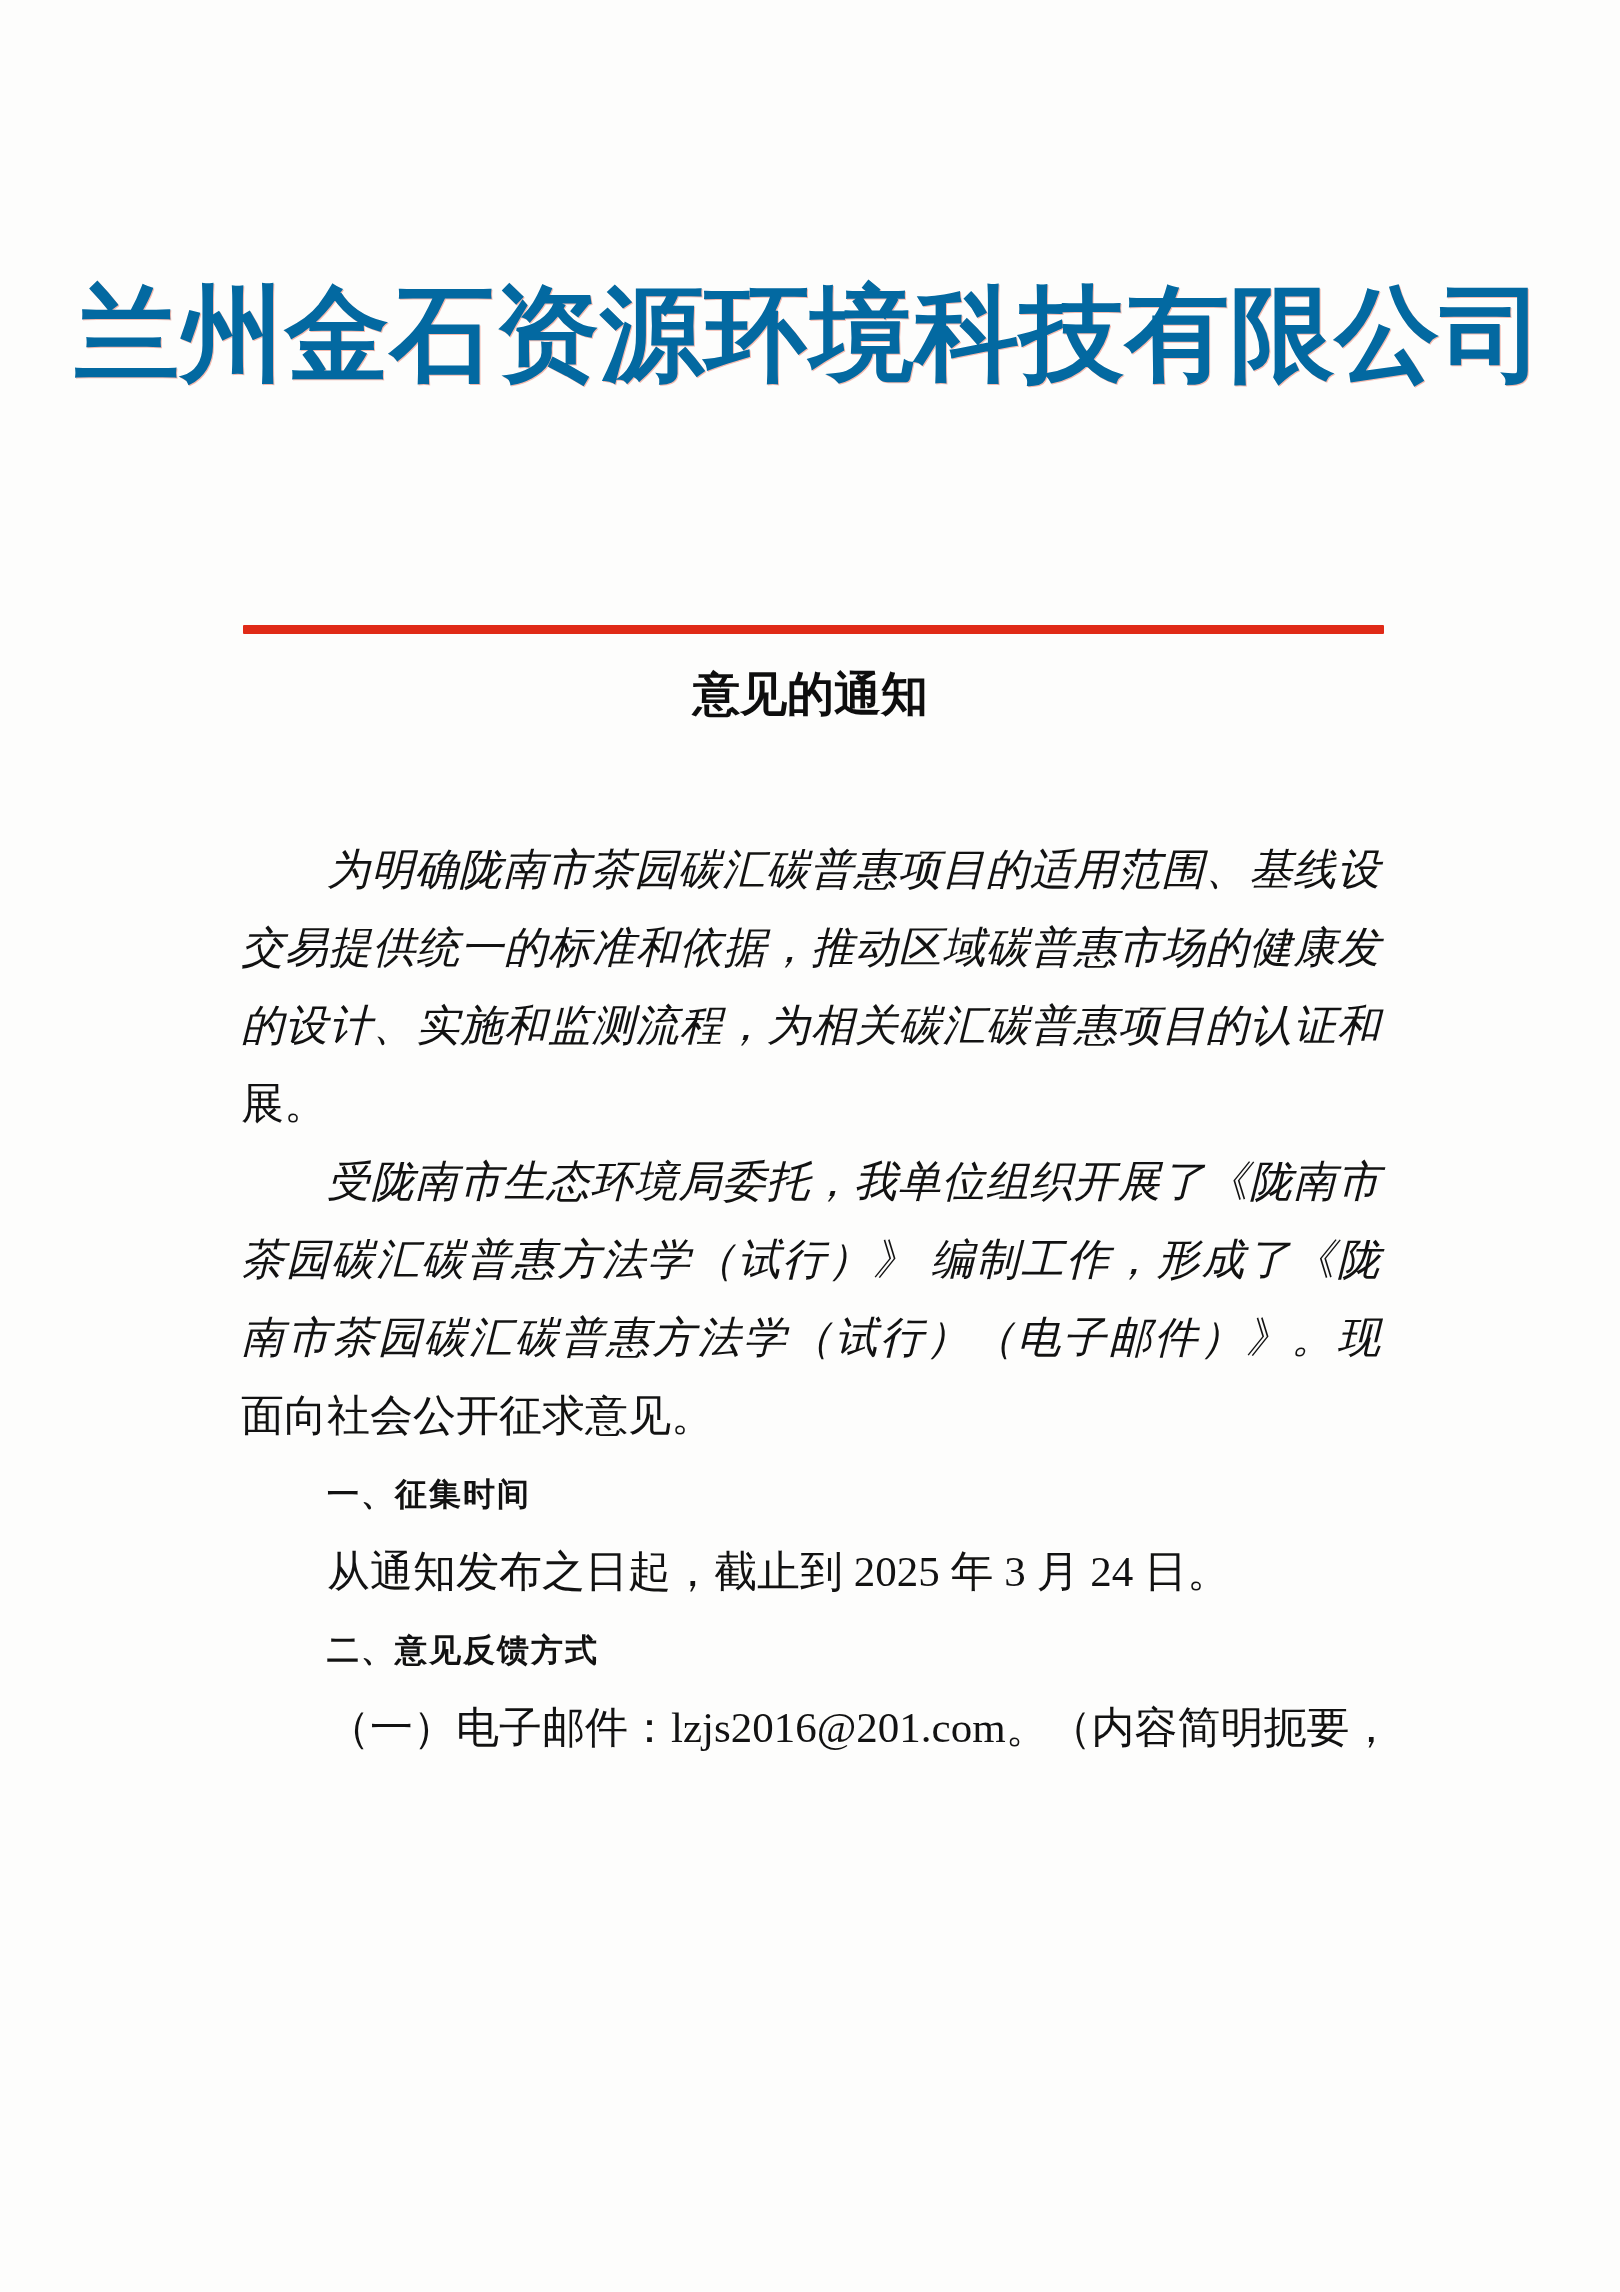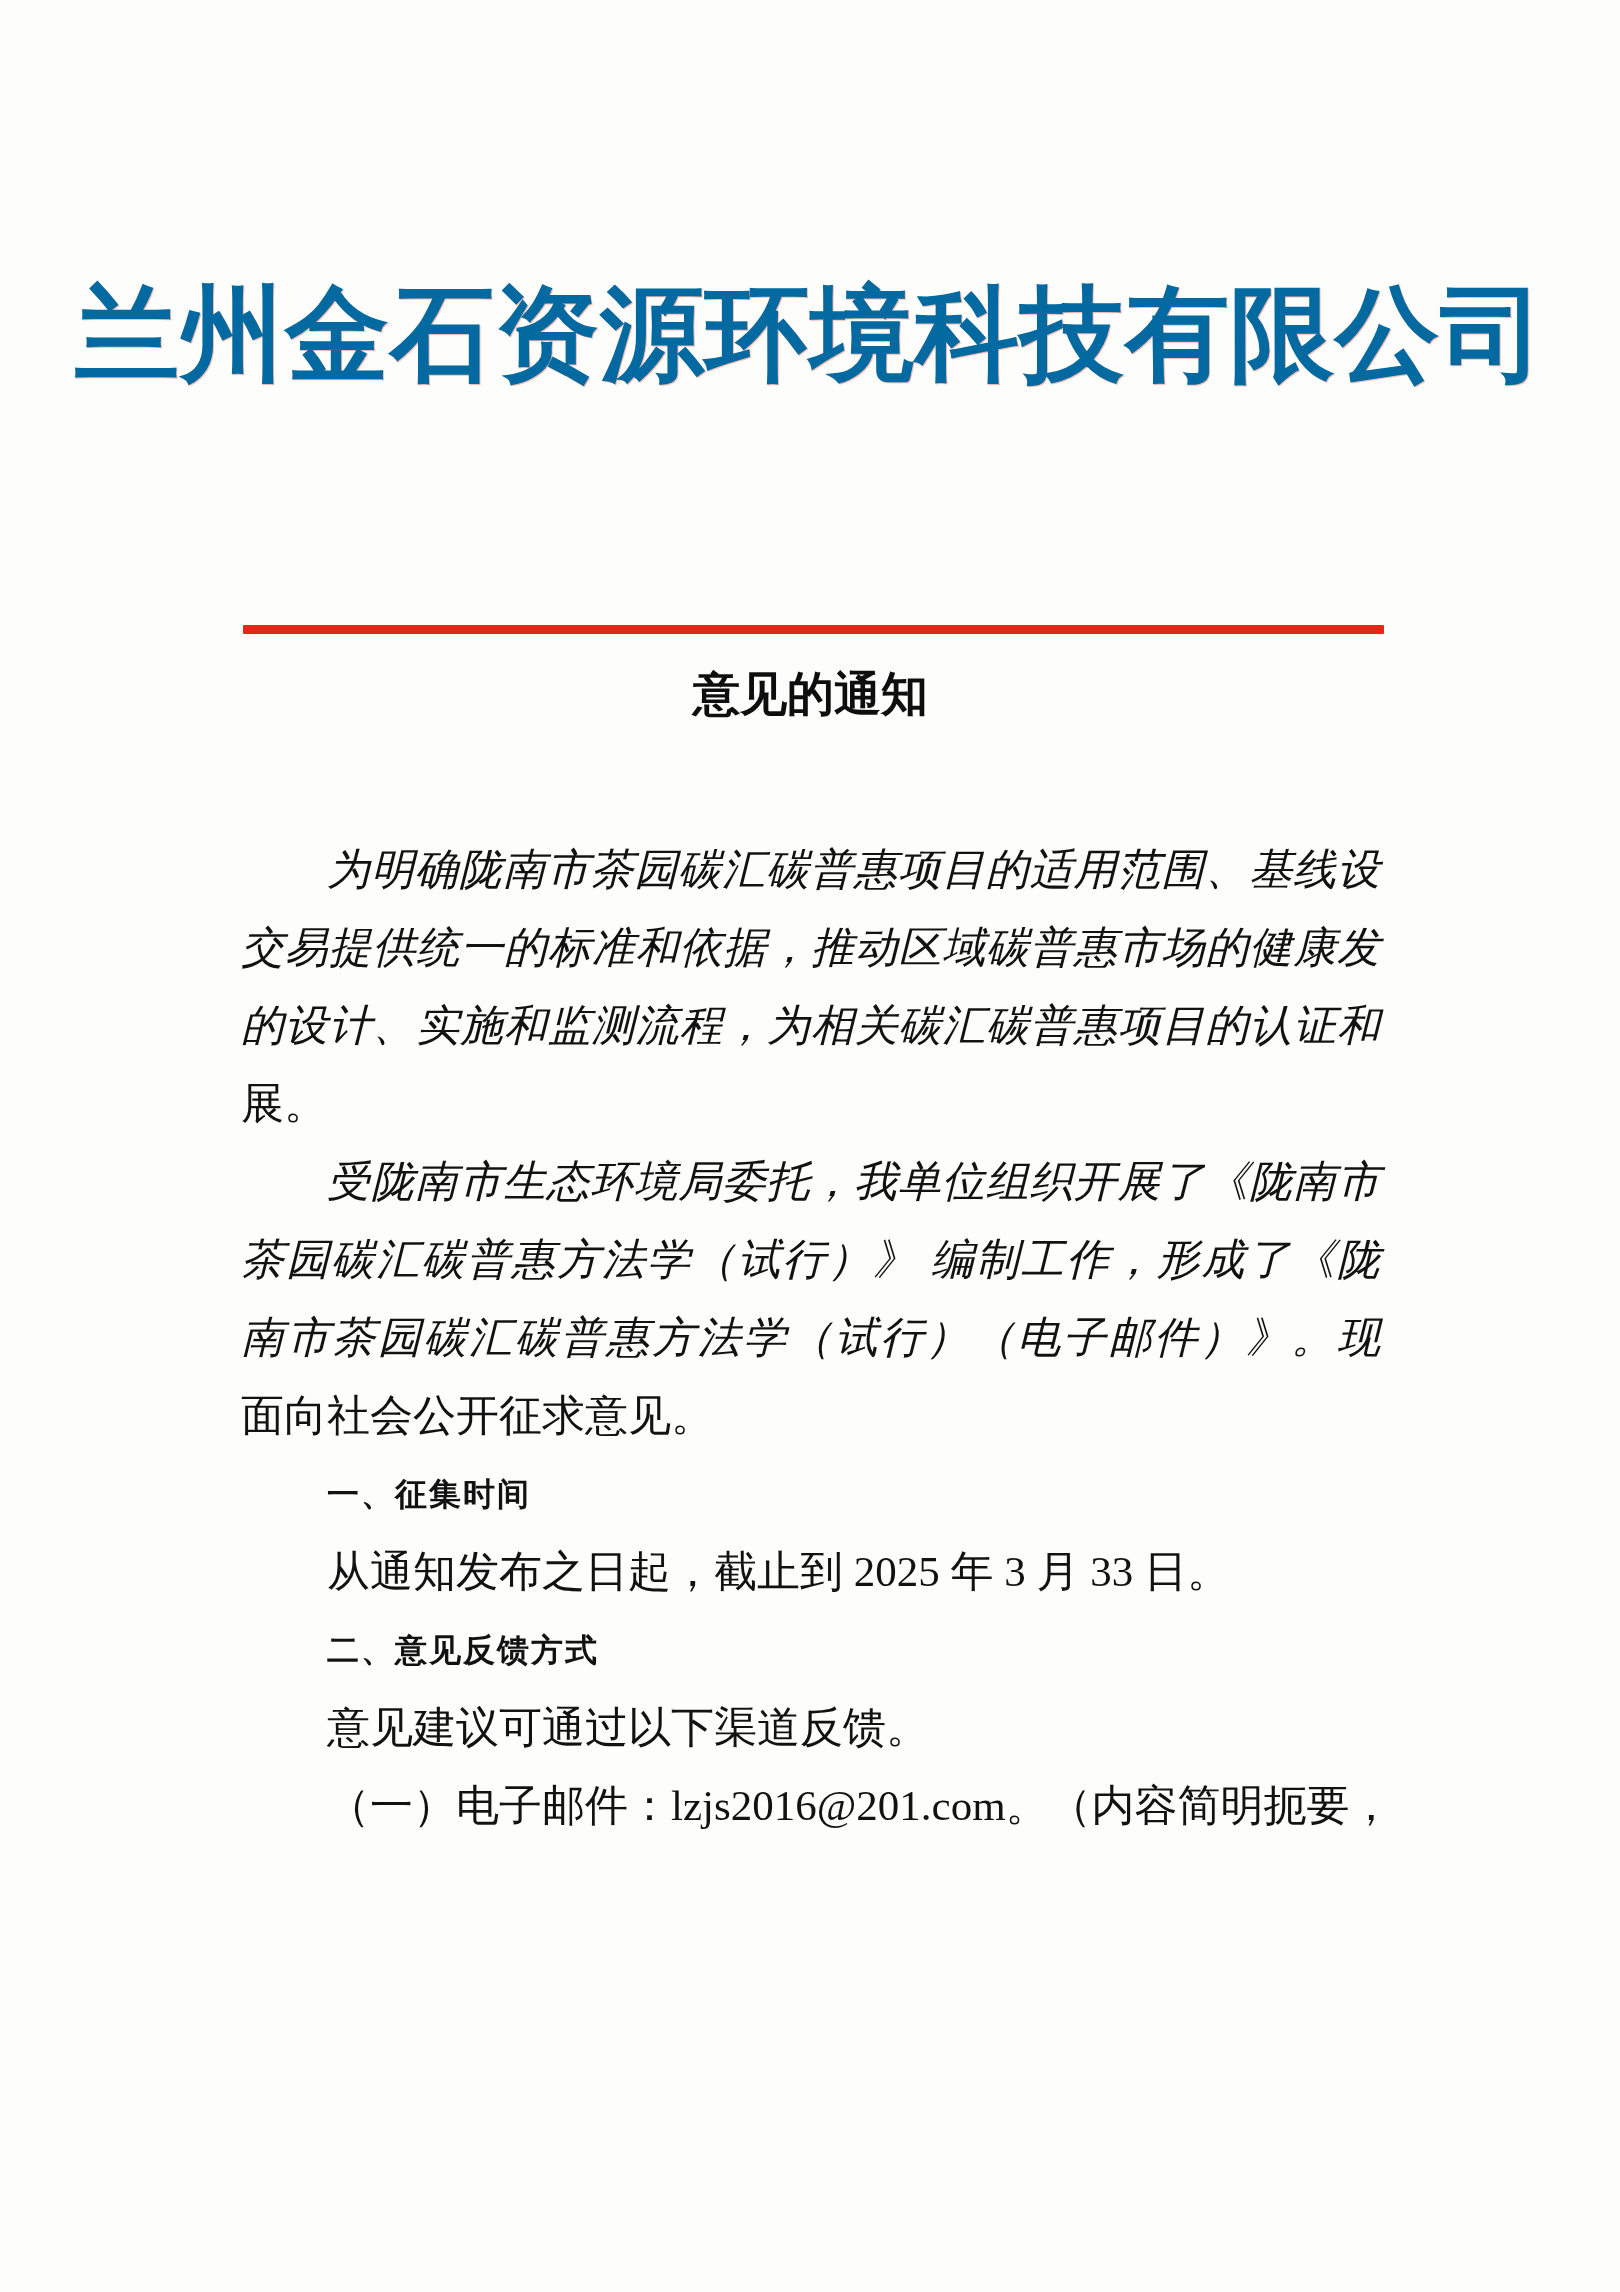--- a/index.html
+++ b/index.html
@@ -91,18 +91,17 @@
 <div class="doc-body">
     <div class="line justify indent">为明确陇南市茶园碳汇碳普惠项目的适用范围、基线设</div>
     <div class="line justify">交易提供统一的标准和依据，推动区域碳普惠市场的健康发</div>
     <div class="line justify">的设计、实施和监测流程，为相关碳汇碳普惠项目的认证和</div>
     <div class="line">展。</div>
     <div class="line justify indent">受陇南市生态环境局委托，我单位组织开展了《陇南市</div>
     <div class="line justify">茶园碳汇碳普惠方法学（试行）》 编制工作，形成了《陇</div>
     <div class="line justify">南市茶园碳汇碳普惠方法学（试行）（电子邮件）》。现</div>
     <div class="line">面向社会公开征求意见。</div>
     <div class="line indent bold">一、征集时间</div>
-    <div class="line indent">从通知发布之日起，截止到 2025 年 3 月 33 日。</div>
+    <div class="line indent">从通知发布之日起，截止到 2025 年 3 月 24 日。</div>
     <div class="line indent bold">二、意见反馈方式</div>
-    <div class="line indent">意见建议可通过以下渠道反馈。</div>
     <div class="line indent">（一）电子邮件：lzjs2016@201.com。（内容简明扼要，</div>
   </div>
 
 
 </body></html>

